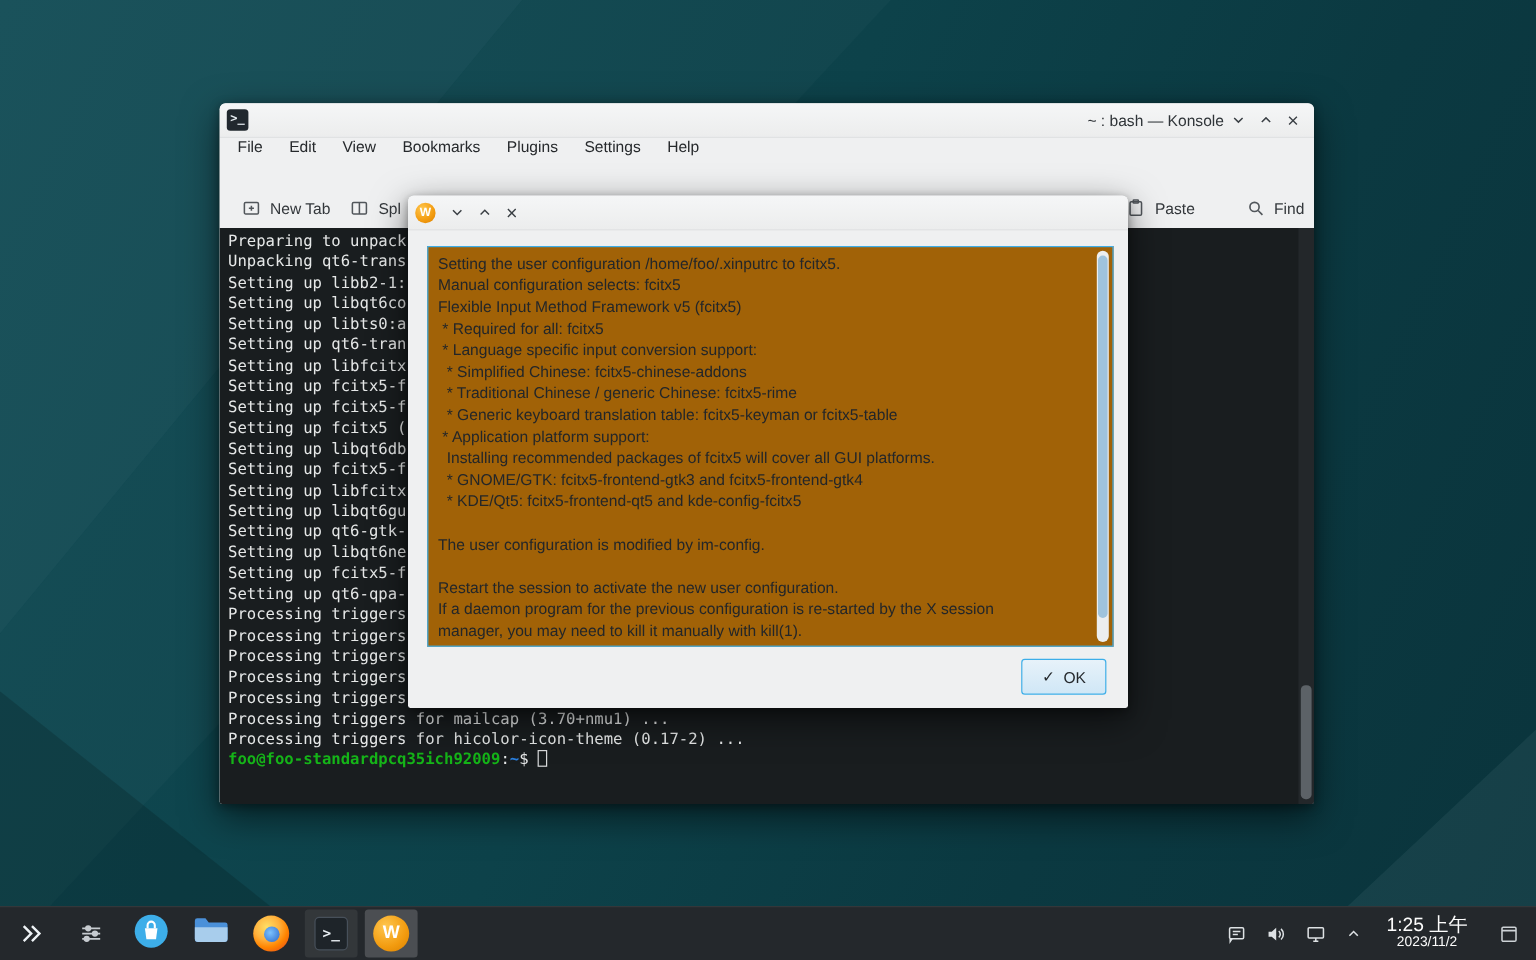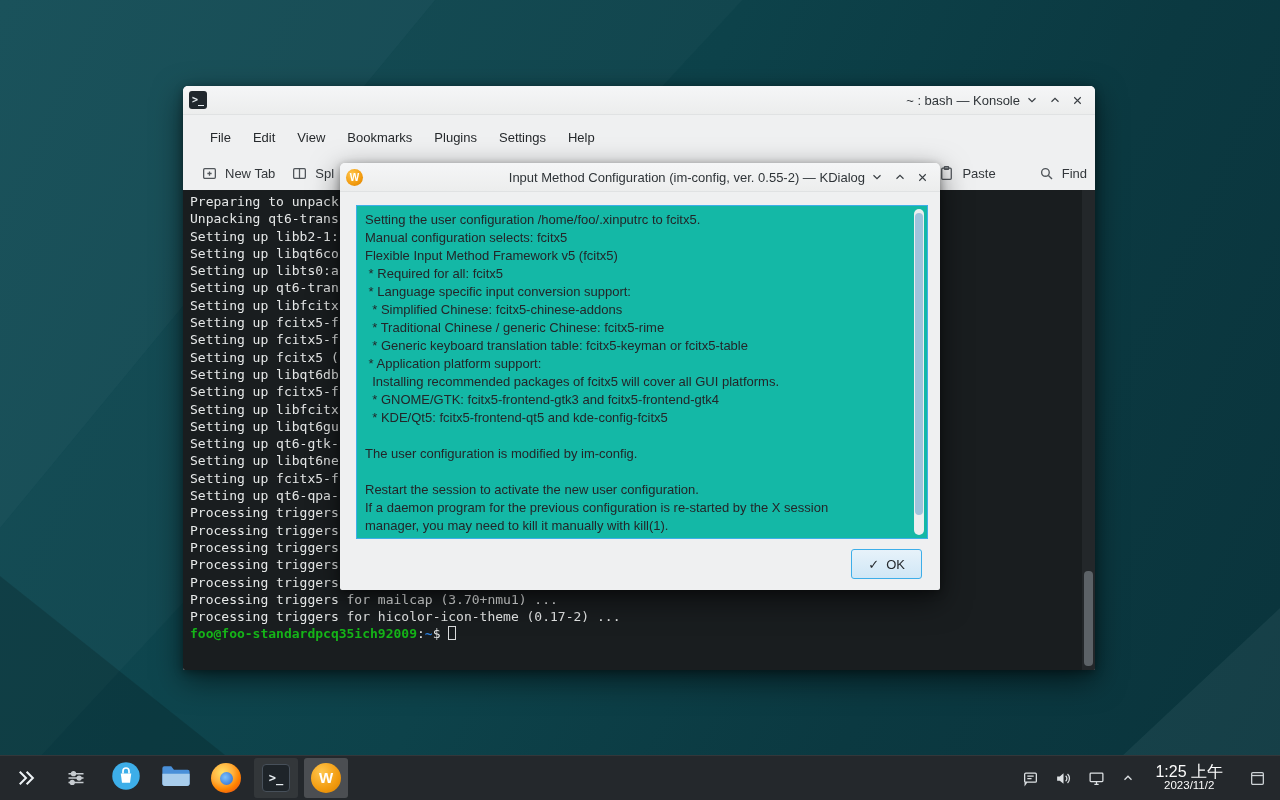--- a/index.html
+++ b/index.html
@@ -22,21 +22,21 @@
   .titlebar .title { flex:1; text-align:right; font-size:13px; color:#2f3438;
     white-space:nowrap; overflow:hidden; text-overflow:ellipsis; }
   .win-btns { display:flex; align-items:center; }
   .win-btn { width:23px; height:23px; display:flex; align-items:center; justify-content:center; color:#3a3f44; }
   .win-btn svg { display:block; }
 
   
   #konsole { left:183px; top:86px; width:912px; height:584px; }
   .k-appicon { width:18px; height:18px; border-radius:3px; background:#21282e; color:#e8eef2;
     font:bold 10px/18px "DejaVu Sans Mono",monospace; text-align:center; margin-right:6px; }
-  .menubar { height:30px; display:flex; align-items:flex-end; padding-left:16px; background:#eff0f1; }
+  .menubar { height:30px; display:flex; align-items:flex-start; padding-left:4px; background:#eff0f1; }
   .menu-item { font-size:13px; color:#26292c; padding:0 11px; }
   .toolbar { position:relative; height:45px; display:flex; align-items:center; padding:0 10px;
     background:#eff0f1; color:#45494d; }
   .tb-btn { display:flex; align-items:center; gap:7px; font-size:13px; color:#33373b; padding:6px 8px;margin-top:12px; }
   .tb-icon { color:#51565b; display:flex; }
   .tb-right { position:absolute; right:0; top:0; height:45px; display:flex; align-items:center; gap:26px; }
 
   .terminal { position:relative; width:100%; height:480px; background:#191d1f;
     font-family:"DejaVu Sans Mono","Liberation Mono",monospace; font-size:13px; color:#e6e8e8;
     padding:3px 16px 3px 7px; }
@@ -45,21 +45,21 @@
   .c-blue  { color:#2a7fde; font-weight:bold; }
   .cursor { display:inline-block; width:8px; height:14px; border:1px solid #d9dbdc; vertical-align:-2px; margin-left:8px; }
   .term-scroll { position:absolute; right:0; top:0; width:13px; height:480px; background:#23272a; }
   .term-thumb { position:absolute; right:2px; width:9px; top:381px; height:95px; background:#5c6267; border-radius:4px; }
 
   
   #kdialog { left:340px; top:163px; width:600px; height:427px; z-index:5; }
   .d-appicon { width:17px; height:17px; border-radius:50%;
     background:radial-gradient(circle at 35% 30%,#ffc64d,#f29b0f 60%,#d97f00);
     color:#fff; font:bold 10px/17px "Liberation Sans",sans-serif; text-align:center; margin-right:6px; }
-  .d-body { position:absolute; left:16px; top:42px; width:572px; height:334px; background:#14b8a6;
+  .d-body { position:absolute; left:16px; top:42px; width:572px; height:334px; background:#a16207;
     border:1px solid #3daee9; overflow:hidden; padding:5px 20px 17px 8px;
     font-size:13px; color:#232629; }
   .d-line { height:18px; line-height:18px; white-space:pre; }
   .d-scroll { position:absolute; top:3px; right:3px; width:10px; height:326px; background:#eceeef; border-radius:5px; }
   .d-thumb { position:absolute; top:4px; left:1px; width:8px; height:302px; background:#9fc3dc; border-radius:4px; }
   .ok-btn { position:absolute; right:18px; top:386px; height:30px; display:flex; align-items:center; gap:7px;
     padding:0 16px; font-size:13px; color:#25292d;
     background:linear-gradient(#e7f2fa,#d0e7f6); border:1px solid #3daee9; border-radius:3px; }
 
   
@@ -203,21 +203,20 @@
       <div class="term-line"><span class="c-green">foo@foo-standardpcq35ich92009</span><span>:</span><span class="c-blue">~</span><span>$</span><span class="cursor"></span></div>
       <div class="term-scroll">
         <div class="term-thumb"></div>
       </div>
     </div>
   </section>
 
   <section class="window" id="kdialog">
     <div class="titlebar">
       <span class="d-appicon">W</span>
-      <span class="title">Input Method Configuration (im-config, ver. 0.55-2) — KDialog</span>
       <span class="win-btns">
         <span class="win-btn">
           <svg width="14" height="14" viewBox="0 0 16 16" fill="none" stroke="currentColor" stroke-width="1.4">
               <path d="M4 6l4 4 4-4"></path>
             </svg>
         </span>
         <span class="win-btn">
           <svg width="14" height="14" viewBox="0 0 16 16" fill="none" stroke="currentColor" stroke-width="1.4">
               <path d="M4 10l4-4 4 4"></path>
             </svg>

